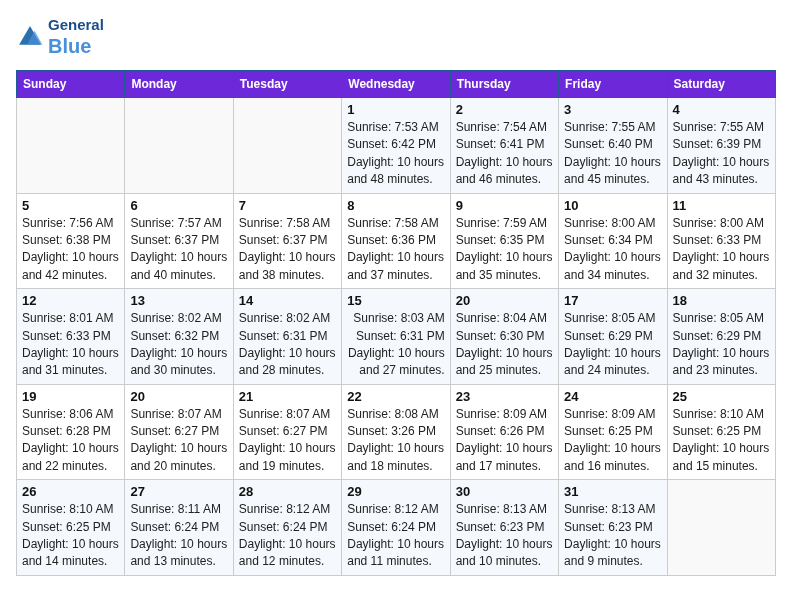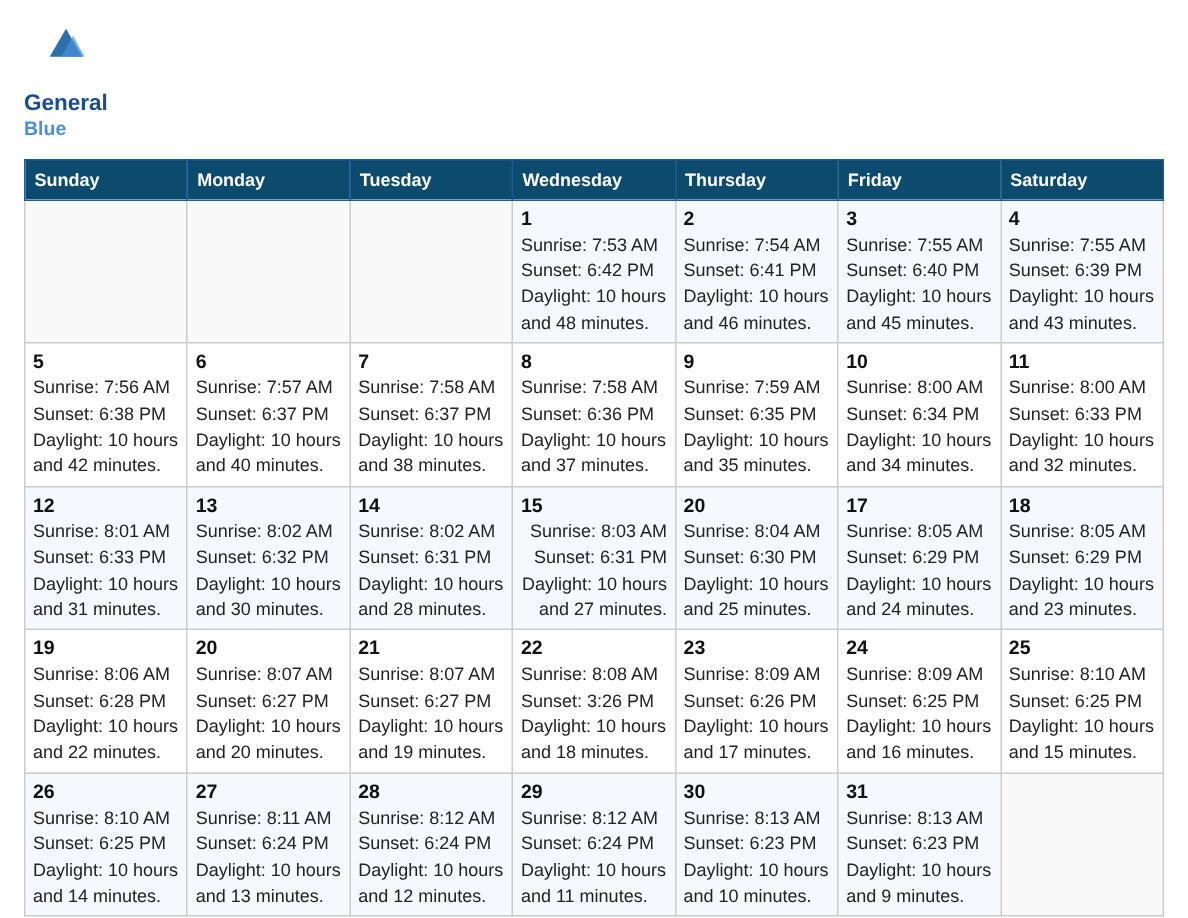--- a/index.html
+++ b/index.html
@@ -12,22 +12,21 @@
     }
     .header-area {
       display: flex;
       justify-content: space-between;
       align-items: flex-start;
       margin-bottom: 12px;
     }
     .logo {
       display: flex;
       align-items: center;
-      gap: 16px;
-      flex-direction: column;
+      gap: 4px;
     }
     .logo-icon {
       width: 28px;
       height: 28px;
     }
     .title-area {
       text-align: right;
     }
     .main-title {
       font-size: 36px;
@@ -37,21 +36,21 @@
     .subtitle {
       font-size: 16px;
       color: #444;
     }
     table {
       width: 100%;
       border-collapse: collapse;
       font-size: 11px;
     }
     thead tr th {
-      background-color: #0c4a6e;
+      background-color: #6d28d9;
       color: #fff;
       text-align: left;
       padding: 6px 6px;
       font-size: 12px;
       font-weight: bold;
       border: 1px solid #1e5a94;
     }
     tbody tr td {
       border: 1px solid #ccc;
       vertical-align: top;
@@ -86,21 +85,21 @@
 <body>
 
 <div class="header-area">
   <div class="logo">
     <svg class="logo-icon" viewBox="0 0 36 36" xmlns="http://www.w3.org/2000/svg">
       <polygon points="18,4 32,28 4,28" fill="#2c6fad"></polygon>
       <polygon points="24,10 34,28 14,28" fill="#4a90d9" opacity="0.7"></polygon>
     </svg>
     <div>
       <div style="font-size:15px;font-weight:bold;color:#1a4e8a;line-height:1.2">General</div>
-      <div style="font-size:13px;font-weight:bold;color:#4a90d9;line-height:1.2">Blue</div>
+      <div style="font-size:20px;font-weight:bold;color:#4a90d9;line-height:1.2">Blue</div>
     </div>
   </div>
 </div>
 
 <table>
   <thead>
     <tr>
     <th>Sunday</th>
         <th>Monday</th>
         <th>Tuesday</th>

